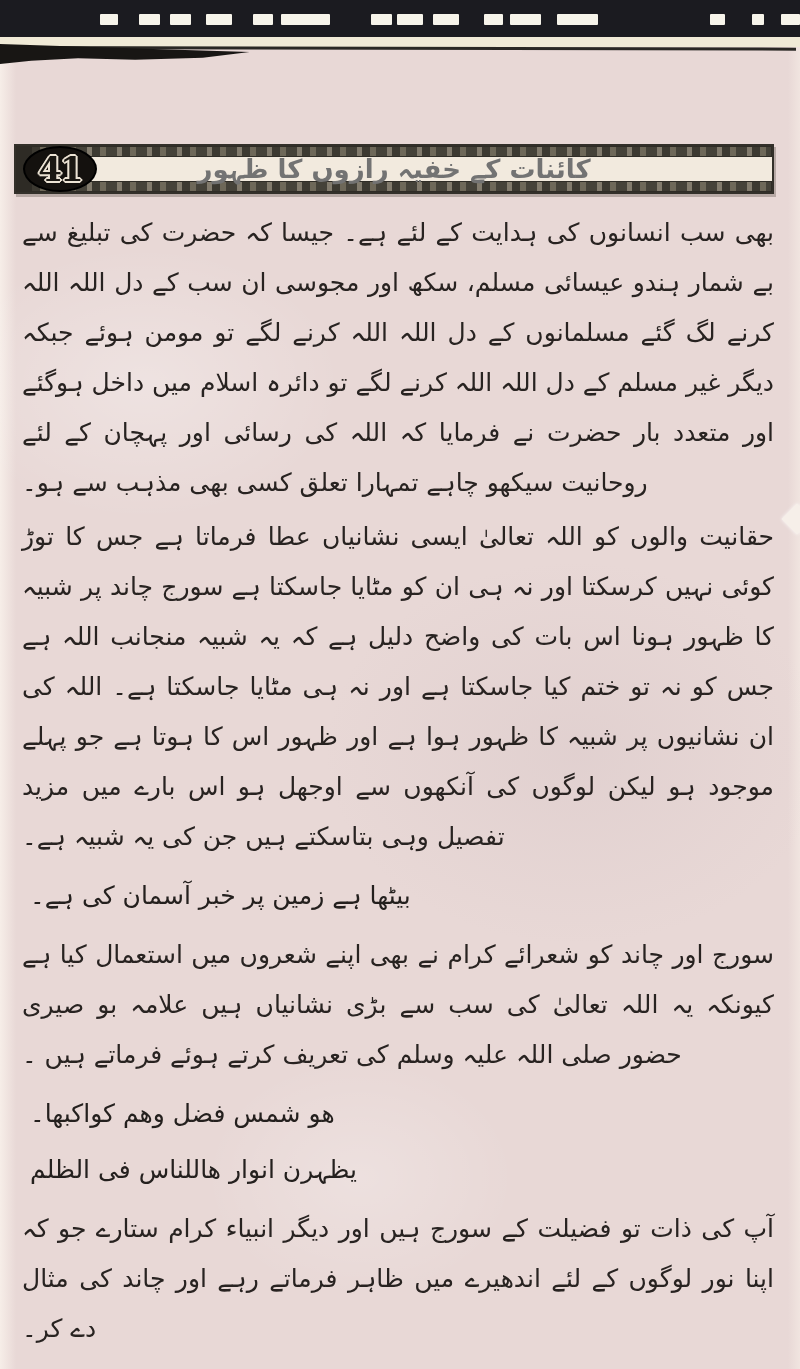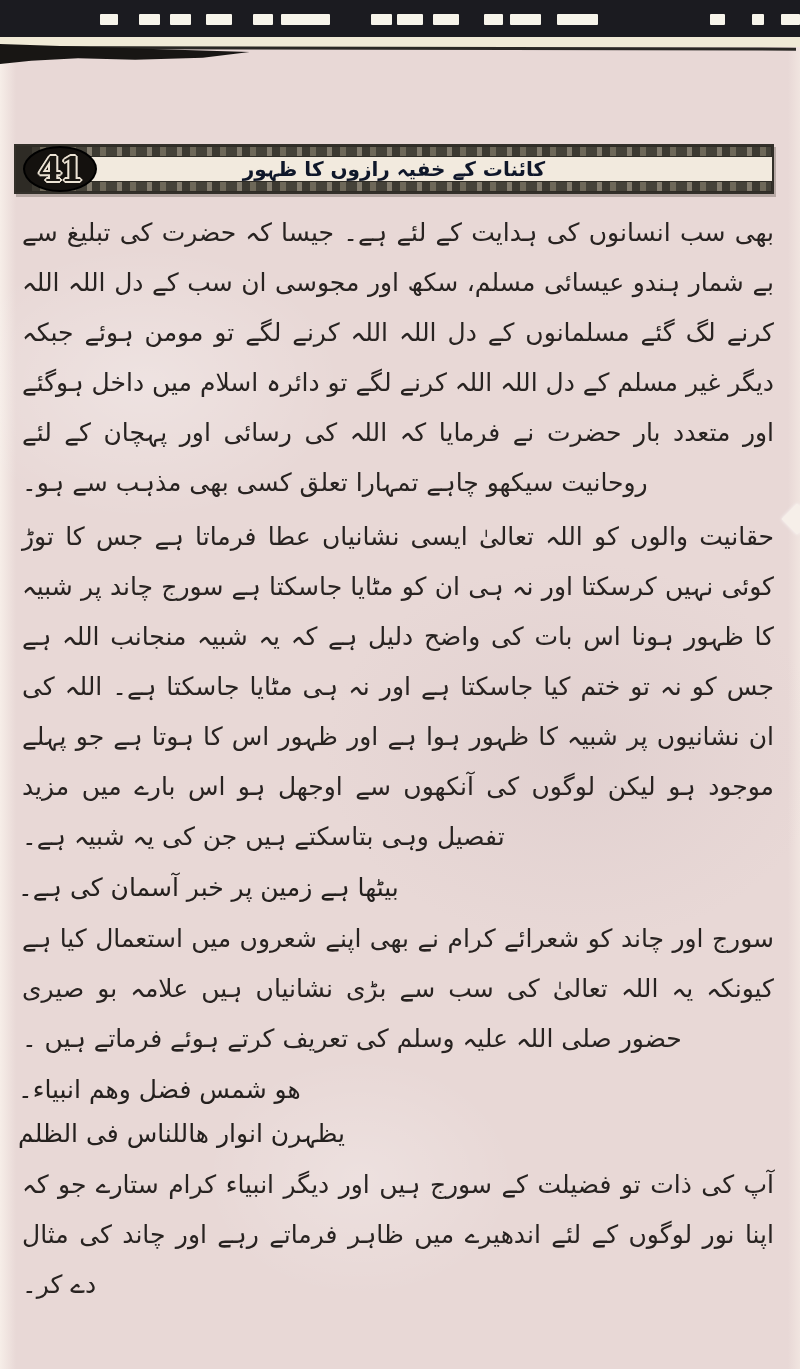--- a/index.html
+++ b/index.html
@@ -33,27 +33,27 @@
   .page-number-oval{position:absolute;top:0;left:7px;width:74px;height:46px;
     background:#14110e;border:2px solid #000;border-radius:50%;box-sizing:border-box;
     display:flex;align-items:center;justify-content:center;z-index:3;}
   .page-number-oval span{
     font-family:"DejaVu Serif",serif;font-weight:bold;font-size:34px;letter-spacing:-2px;
     color:#1b1813;line-height:1;
     text-shadow:-2px 0 #ece3d4,2px 0 #ece3d4,0 -2px #ece3d4,0 2px #ece3d4,
                 -1px -1px #ece3d4,1px 1px #ece3d4,-1px 1px #ece3d4,1px -1px #ece3d4;}
   .band-title{position:absolute;top:11px;left:16px;right:16px;bottom:11px;
     display:flex;align-items:center;justify-content:center;
-    direction:rtl;font-weight:bold;font-size:20px;color:#0f172a;white-space:nowrap;}
+    direction:rtl;font-weight:bold;font-size:26px;color:#737373;white-space:nowrap;}
   
   .page-body{position:absolute;top:204px;left:18px;width:760px;direction:rtl;
     color:#282321;font-size:25px;line-height:50px;}
   .paragraph{margin:4px;text-align:justify;text-align-last:left;min-height:50px;}
   .p1,.p2{min-height:250px;} .p3,.p4{min-height:150px;} .p5{min-height:100px;}
-  .verse-line{margin:0;text-align:left;line-height:44px;min-height:44px;white-space:nowrap;color:#24201e;}
+  .verse-line{margin:12px;text-align:left;line-height:44px;min-height:44px;white-space:nowrap;color:#24201e;}
   
   .paper-notch{position:absolute;top:508px;right:-8px;width:22px;height:22px;background:#f6efe9;
     transform:rotate(45deg);box-shadow:0 0 4px rgba(255,255,255,.8);}
 </style>
 </head>
 <body>
 
 <div class="page">
 
   <div class="film-strip">
@@ -85,20 +85,20 @@
       <span>41</span>
     </div>
     <div class="band-title">کائنات کے خفیہ رازوں کا ظہور</div>
   </div>
 
   <div class="page-body">
     <div class="paragraph p1">بھی سب انسانوں کی ہدایت کے لئے ہے۔ جیسا کہ حضرت کی تبلیغ سے بے شمار ہندو عیسائی مسلم، سکھ اور مجوسی ان سب کے دل اللہ اللہ کرنے لگ گئے مسلمانوں کے دل اللہ اللہ کرنے لگے تو مومن ہوئے جبکہ دیگر غیر مسلم کے دل اللہ اللہ کرنے لگے تو دائرہ اسلام میں داخل ہوگئے اور متعدد بار حضرت نے فرمایا کہ اللہ کی رسائی اور پہچان کے لئے روحانیت سیکھو چاہے تمہارا تعلق کسی بھی مذہب سے ہو۔</div>
     <div class="paragraph p2">حقانیت والوں کو اللہ تعالیٰ ایسی نشانیاں عطا فرماتا ہے جس کا توڑ کوئی نہیں کرسکتا اور نہ ہی ان کو مٹایا جاسکتا ہے سورج چاند پر شبیہ کا ظہور ہونا اس بات کی واضح دلیل ہے کہ یہ شبیہ منجانب اللہ ہے جس کو نہ تو ختم کیا جاسکتا ہے اور نہ ہی مٹایا جاسکتا ہے۔ اللہ کی ان نشانیوں پر شبیہ کا ظہور ہوا ہے اور ظہور اس کا ہوتا ہے جو پہلے موجود ہو لیکن لوگوں کی آنکھوں سے اوجھل ہو اس بارے میں مزید تفصیل وہی بتاسکتے ہیں جن کی یہ شبیہ ہے۔</div>
     <div class="verse-line">بیٹھا ہے زمین پر خبر آسمان کی ہے۔</div>
     <div class="paragraph p4">سورج اور چاند کو شعرائے کرام نے بھی اپنے شعروں میں استعمال کیا ہے کیونکہ یہ اللہ تعالیٰ کی سب سے بڑی نشانیاں ہیں علامہ بو صیری حضور صلی اللہ علیہ وسلم کی تعریف کرتے ہوئے فرماتے ہیں ۔</div>
-    <div class="verse-line">ھو شمس فضل وھم انبیاء۔</div>
+    <div class="verse-line">ھو شمس فضل وھم کواکبھا۔</div>
     <div class="verse-line">یظہرن انوار ھاللناس فی الظلم</div>
     <div class="paragraph p5">آپ کی ذات تو فضیلت کے سورج ہیں اور دیگر انبیاء کرام ستارے جو کہ اپنا نور لوگوں کے لئے اندھیرے میں ظاہر فرماتے رہے اور چاند کی مثال دے کر۔</div>
 
   </div>
 
   <div class="paper-notch"></div>
 </div>
 
 </body></html>

